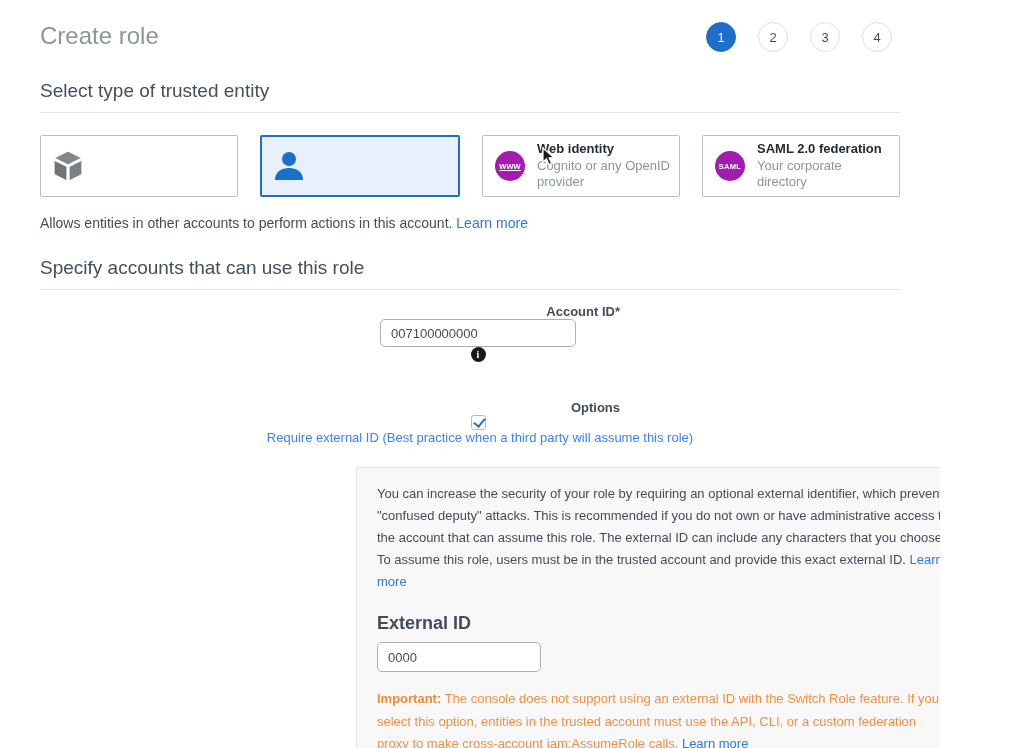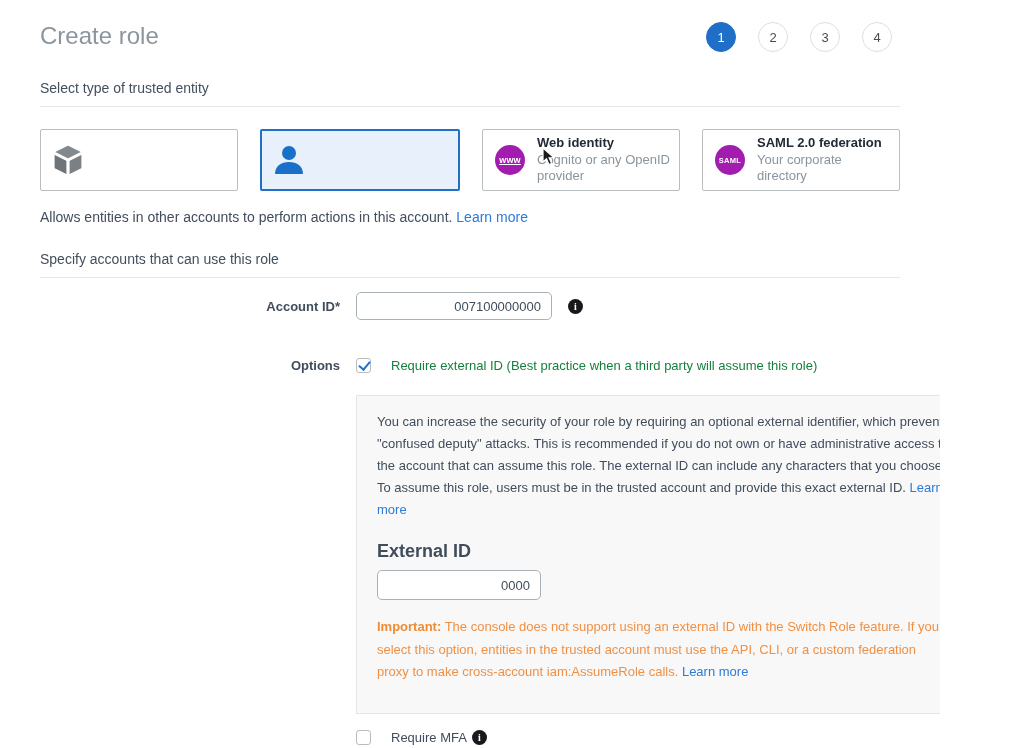--- a/index.html
+++ b/index.html
@@ -10,21 +10,21 @@
 
   
   .header { display:flex; justify-content:space-between; align-items:center; }
   .page-title { font-size:24px; font-weight:400; color:#8b959e; margin:8px 0 0 0; }
   .steps { display:flex; gap:22px; margin:10px 8px 0 0; }
   .step { width:30px; height:30px; border-radius:50%; border:1px solid #dcdfe1; background:#fff;
           display:flex; align-items:center; justify-content:center; font-size:13px; color:#4c4c4c; }
   .step.active { background:#1f6fc9; border-color:#1f6fc9; color:#fff; }
 
   
-  .section-head { font-size:14px; font-weight:400; color:#424f5c; margin:28px 0 0 0; padding-bottom:10px; border-bottom:1px solid #e4e7e9; }
+  .section-head { font-size:19px; font-weight:400; color:#424f5c; margin:28px 0 0 0; padding-bottom:10px; border-bottom:1px solid #e4e7e9; }
   .section-head.second { margin-top:26px; }
 
   
   .cards { display:flex; gap:22px; margin-top:22px; }
   .card { flex:1; height:62px; border:1px solid #b9bfc1; border-radius:2px; background:#fff;
           display:flex; align-items:center; cursor:pointer; }
   .card.selected { border:2px solid #1f6fc9; background:#e8f1fb; }
   .card-icon { width:54px; display:flex; justify-content:center; align-items:center; flex-shrink:0; }
   .card-text { line-height:1.3; padding-right:6px; }
   .card-title { font-size:13px; font-weight:bold; color:#222b35; }
@@ -32,38 +32,38 @@
   .circle-icon { width:30px; height:30px; border-radius:50%; background:#a21caf; color:#fff;
                  display:flex; align-items:center; justify-content:center; font-weight:bold; }
   .circle-icon.www { font-size:9px; text-decoration:underline; letter-spacing:.2px; }
   .circle-icon.saml { font-size:7.5px; letter-spacing:.3px; }
 
   
   .desc { font-size:14px; color:#414d5c; margin:18px 0 0 0; }
   .link { color:#2b7bd9; text-decoration:none; cursor:pointer; }
 
   
-  .form-row { display:flex; align-items:center; }
+  .form-row { display:flex; align-items:center;flex-direction:column; }
   .row-account { margin-top:14px; }
   .form-label { width:300px; text-align:right; font-size:13px; font-weight:bold; color:#414d5c; flex-shrink:0; }
   .text-input { height:28px; border:1px solid #a8b1b5; border-radius:5px; font-size:13px; color:#414d5c;
-                padding:0 10px; font-family:"Liberation Sans", sans-serif; background:#fff; outline:none;text-align:right; }
+                padding:0 10px; font-family:"Liberation Sans", sans-serif; background:#fff; outline:none; }
   .account-input { width:196px; margin-left:16px; }
   .info-icon { width:15px; height:15px; border-radius:50%; background:#17191c; color:#fff;
                display:inline-flex; align-items:center; justify-content:center; flex-shrink:0; }
   .info-icon::after { content:"i"; font-size:10px; font-weight:bold; font-family:"Liberation Serif", serif; }
   .acct-info { margin-left:16px; }
 
   .row-options { margin-top:38px; }
   .checkbox { width:15px; height:15px; border:1px solid #b6bcbf; border-radius:3px; background:#fff;
               position:relative; flex-shrink:0; cursor:pointer; }
   .opt-checkbox { margin-left:16px; }
   .checkbox.checked::after { content:""; position:absolute; left:4px; top:0; width:5px; height:9px;
               border:solid #1f6fc9; border-width:0 2.5px 2.5px 0; transform:rotate(40deg); }
-  .cb-text { margin-left:20px; font-size:13px; color:#15803d; }
+  .cb-text { margin-left:20px; font-size:13px; color:#3b82f6; }
 
   
   .panel { margin:22px 0 0 316px; width:616px; background:#f8f8f8; border:1px solid #e5e5e5; padding:15px 20px 30px 20px; }
   .panel p { margin:0; font-size:13px; line-height:1.7; color:#414d5c; }
   .ext-label { font-size:18px; font-weight:bold; color:#414d5c; margin-top:20px; }
   .ext-input { width:164px; height:30px; margin-top:8px; }
   .panel .important { margin-top:16px; color:#f09045; }
   .panel .important b { color:#ef8c35; }
 
   .row-mfa { margin:16px 0 0 316px; display:flex; align-items:center; font-size:13px; }

